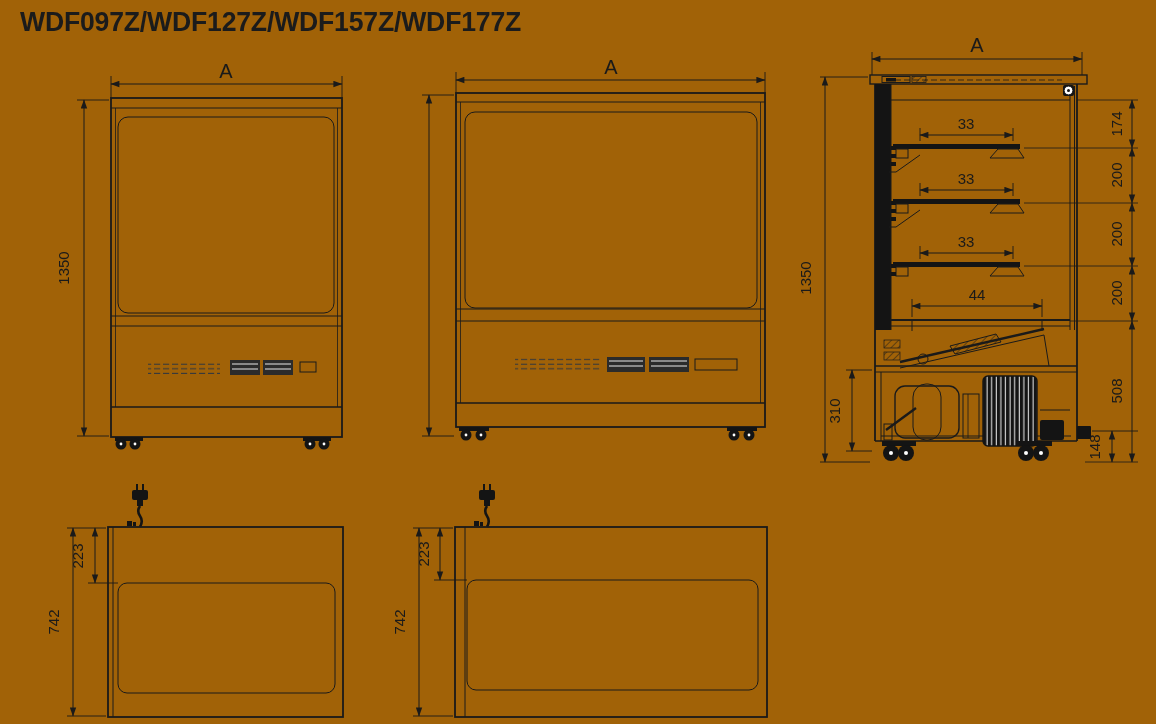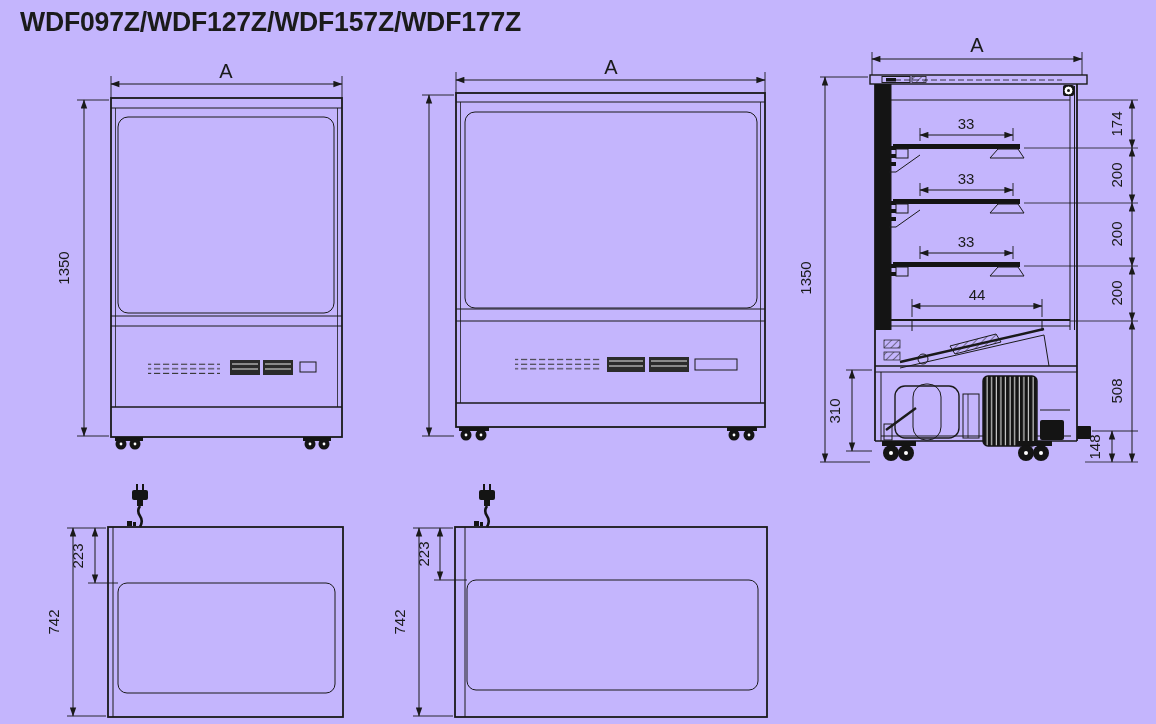--- a/index.html
+++ b/index.html
@@ -1,16 +1,16 @@
 <!DOCTYPE html>
 <html><head>
 <meta charset="utf-8">
 <style>
   html,body{margin:0;padding:0;background:#fff;}
-  .canvas{position:relative;width:1156px;height:724px;background:#c4b5fd;overflow:hidden;
+  .canvas{position:relative;width:1156px;height:724px;background:#a16207;overflow:hidden;
           font-family:"Liberation Sans",sans-serif;}
   .title{position:absolute;left:20px;top:6px;font-size:28px;font-weight:600;color:#1b1b1b;
          letter-spacing:-0.2px;transform:scaleX(.95);transform-origin:left center;white-space:nowrap;}
   svg.view{position:absolute;overflow:visible;}
   svg text{font-family:"Liberation Sans",sans-serif;fill:#1a1a1a;}
   .t15{font-size:15px;}
   .t20{font-size:20px;}
   .o18{stroke:#1a1a1a;stroke-width:1.8;fill:none;}
   .o14{stroke:#1a1a1a;stroke-width:1.4;fill:none;}
   .o1{stroke:#1a1a1a;stroke-width:1;fill:none;}

